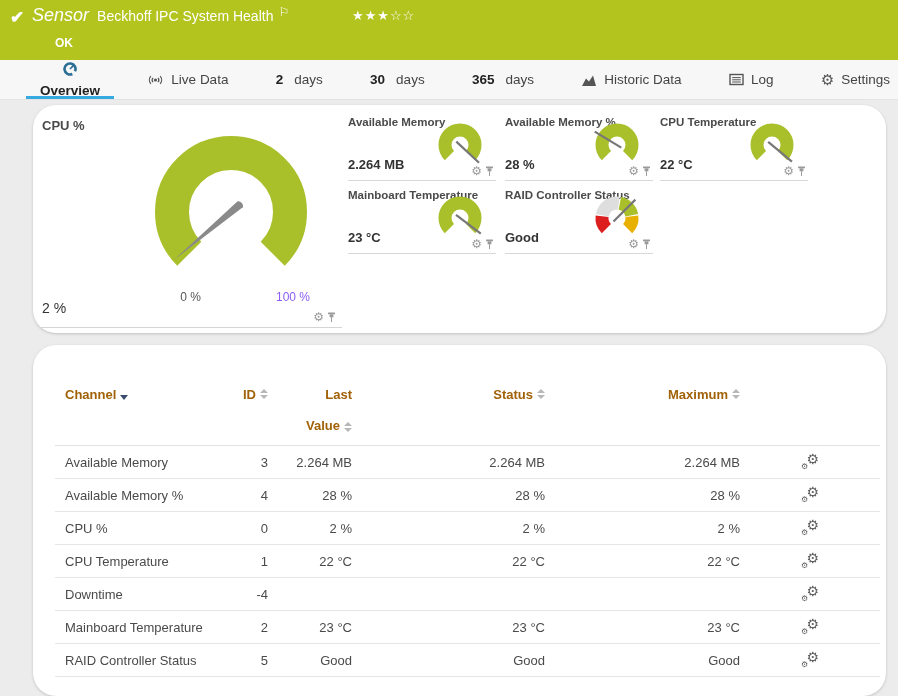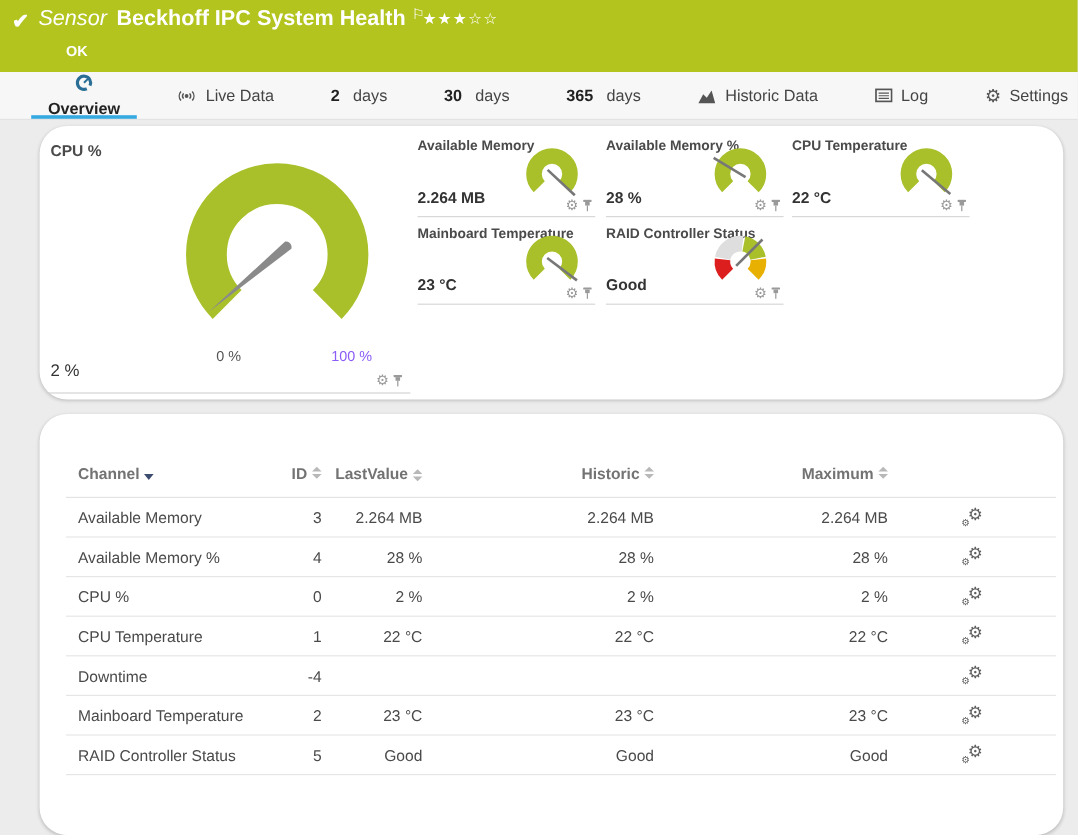--- a/index.html
+++ b/index.html
@@ -13,21 +13,21 @@
   }
 
   
   .sensor-header {
     position:absolute; left:0; top:0; width:898px; height:60px;
     background:#b2c41d; color:#fff;
   }
   .hdr-check { position:absolute; left:10px; top:7px; font-size:17px; font-weight:bold; }
   .hdr-line { position:absolute; left:32px; top:5px; white-space:nowrap; }
   .hdr-kind { font-style:italic; font-size:18px; margin-right:8px; }
-  .hdr-title { font-size:18px; font-weight:bold; }
+  .hdr-title { font-size:14px; font-weight:normal; }
   .hdr-flag { font-size:12px; vertical-align:top; margin-left:5px; }
   .hdr-stars { position:absolute; left:352px; top:8px; font-size:13px; letter-spacing:1px; }
   .hdr-status { position:absolute; left:55px; top:36px; font-size:12px; font-weight:bold; }
 
   
   .tabbar {
     position:absolute; left:0; top:60px; width:898px; height:40px;
     background:#f7f7f7; border-bottom:1px solid #e3e3e3;
     display:flex; justify-content:space-between; align-items:stretch;
     padding:0 8px 0 40px; white-space:nowrap;
@@ -77,24 +77,24 @@
   .c0 { left:315px; top:7px; }
   .c1 { left:472px; top:7px; }
   .c2 { left:627px; top:7px; }
   .c3 { left:315px; top:80px; }
   .c4 { left:472px; top:80px; }
 
   
   .ch-table { position:absolute; left:22px; top:0; width:825px; }
   .t-grid { display:grid; grid-template-columns:155px 58px 84px 193px 195px 140px; }
   .t-head { margin-top:42px; padding-bottom:12px; border-bottom:1px solid #e3e3e3;
-            font-size:13px; font-weight:bold; color:#737373; align-items:start; }
+            font-size:13px; font-weight:bold; color:#a16207; align-items:start; }
   .t-head .hc { display:flex; align-items:flex-start; justify-content:flex-end; gap:4px; cursor:pointer; }
   .t-head .hc.name { justify-content:flex-start; padding-left:10px; align-items:center; }
-  .lastval { display:flex; flex-direction:row; align-items:flex-end; }
+  .lastval { display:flex; flex-direction:column; align-items:flex-end;gap:16px; }
   .lastval .lv2 { display:flex; gap:4px; align-items:center; }
   .caret-down { width:0; height:0; border-left:4px solid transparent; border-right:4px solid transparent;
                 border-top:5px solid #3c4c6e; margin-top:5px; }
   .sort { display:inline-flex; flex-direction:column; gap:2px; margin-top:2px; }
   .sort i { display:block; width:0; height:0; border-left:4px solid transparent;
             border-right:4px solid transparent; }
   .sort .up { border-bottom:4px solid #b8b8b8; }
   .sort .dn { border-top:4px solid #b8b8b8; }
   .t-row { height:33px; align-items:center; font-size:13px; color:#4a4a4a;
            border-bottom:1px solid #e6e6e6; }
@@ -321,21 +321,21 @@
           <span class="lv2">
             <span>Value</span>
             <span class="sort">
                 <i class="up"></i>
                 <i class="dn"></i>
               </span>
           </span>
         </span>
       </div>
       <div class="hc">
-        <span>Historic</span>
+        <span>Status</span>
         <span class="sort">
             <i class="up"></i>
             <i class="dn"></i>
           </span>
       </div>
       <div class="hc">
         <span>Maximum</span>
         <span class="sort">
             <i class="up"></i>
             <i class="dn"></i>

